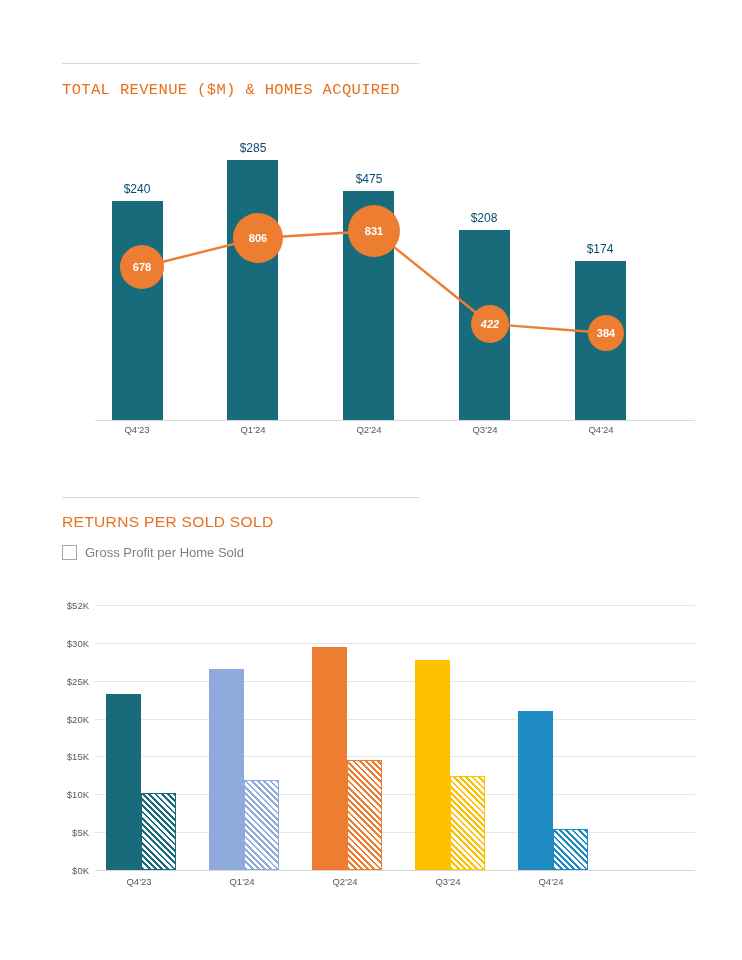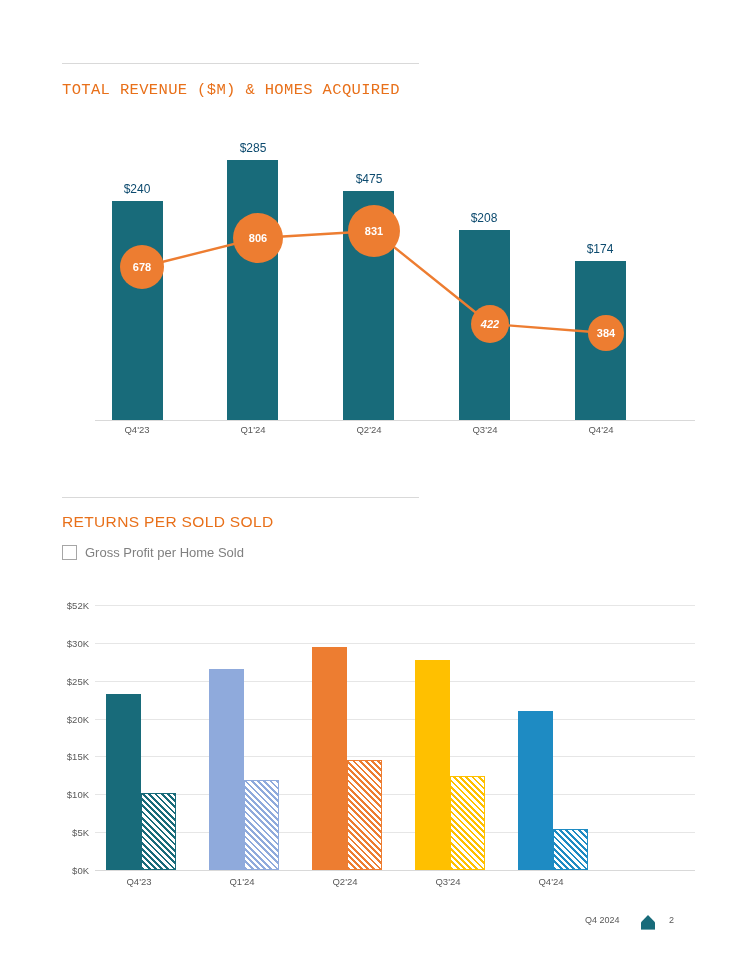--- a/index.html
+++ b/index.html
@@ -166,22 +166,14 @@
 
     <div class="baseline"></div>
 
     <div class="xcat2" style="left:-6px;">Q4'23</div>
     <div class="xcat2" style="left:97px;">Q1'24</div>
     <div class="xcat2" style="left:200px;">Q2'24</div>
     <div class="xcat2" style="left:303px;">Q3'24</div>
     <div class="xcat2" style="left:406px;">Q4'24</div>
   </div>
 
-  <div class="footer">
-    <span class="f-date">Q4 2024</span>
-    <svg class="f-logo" viewBox="0 0 20 20">
-      <path d="M10 3 L17 10.2 L17 17 L3 17 L3 10.2 Z" fill="#186B7A"></path>
-      <rect x="3" y="16" width="14" height="1.6" fill="#186B7A"></rect>
-    </svg>
-    <span class="f-page">2</span>
-  </div>
 
 </div>
 
 </body></html>

